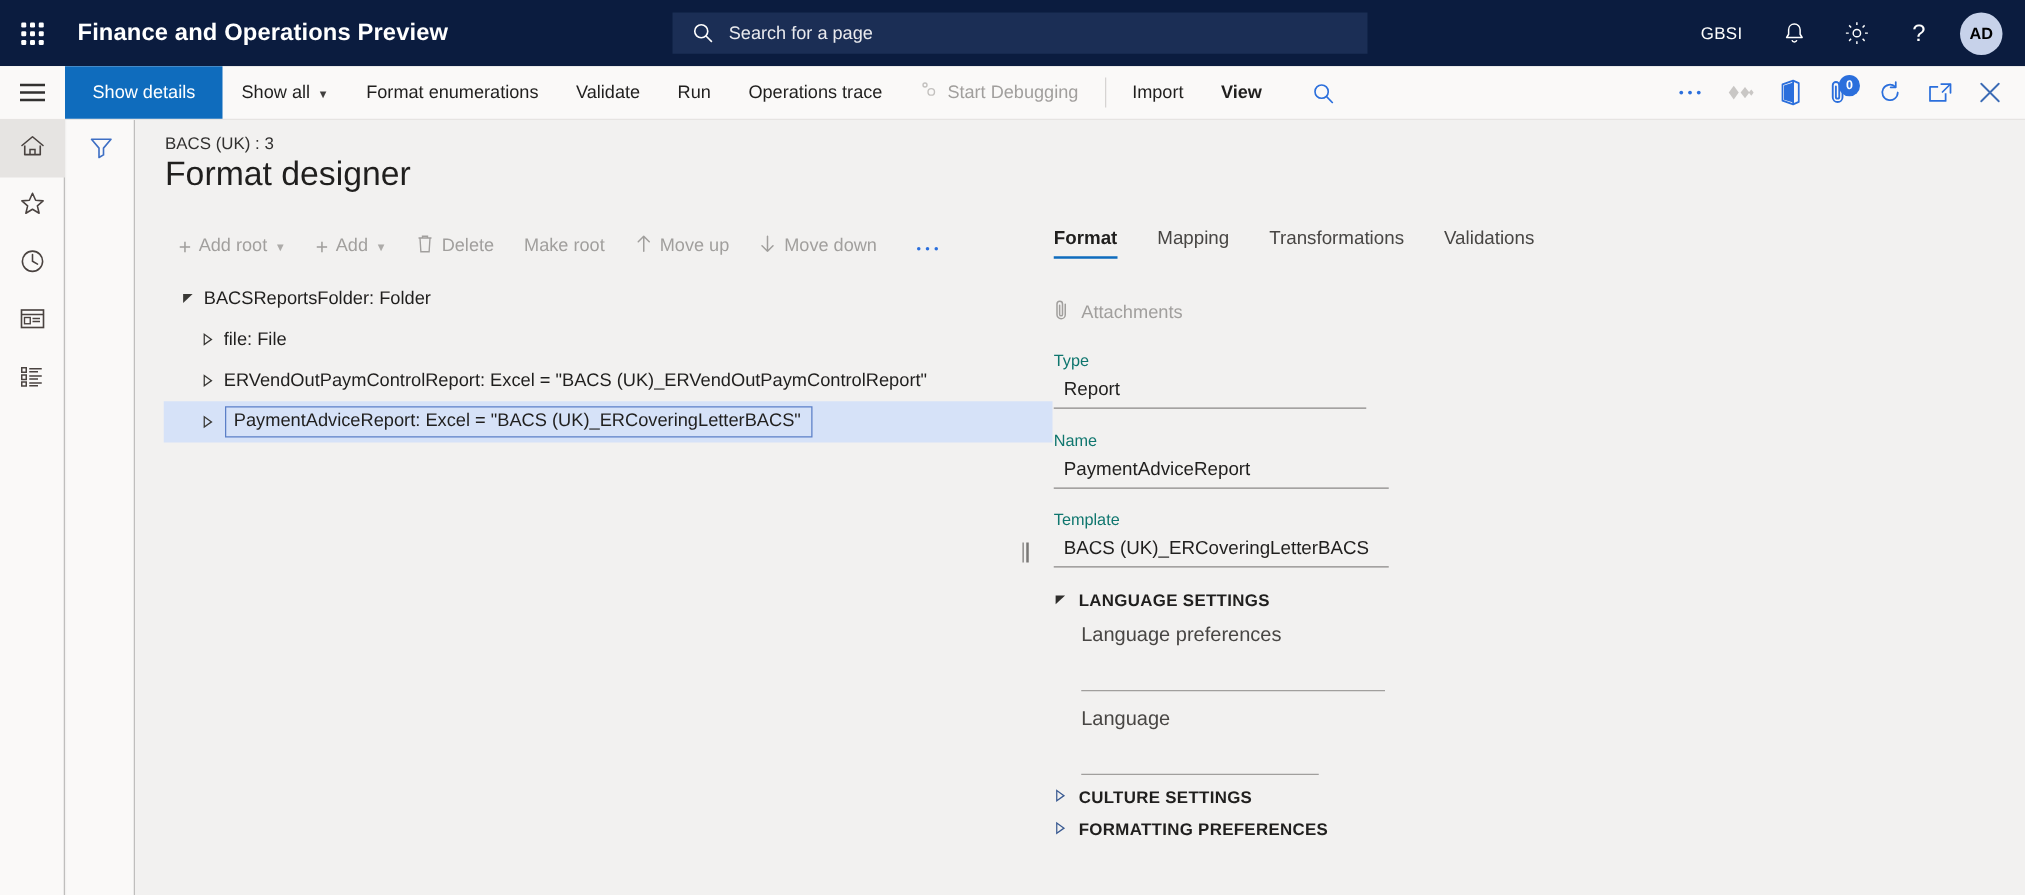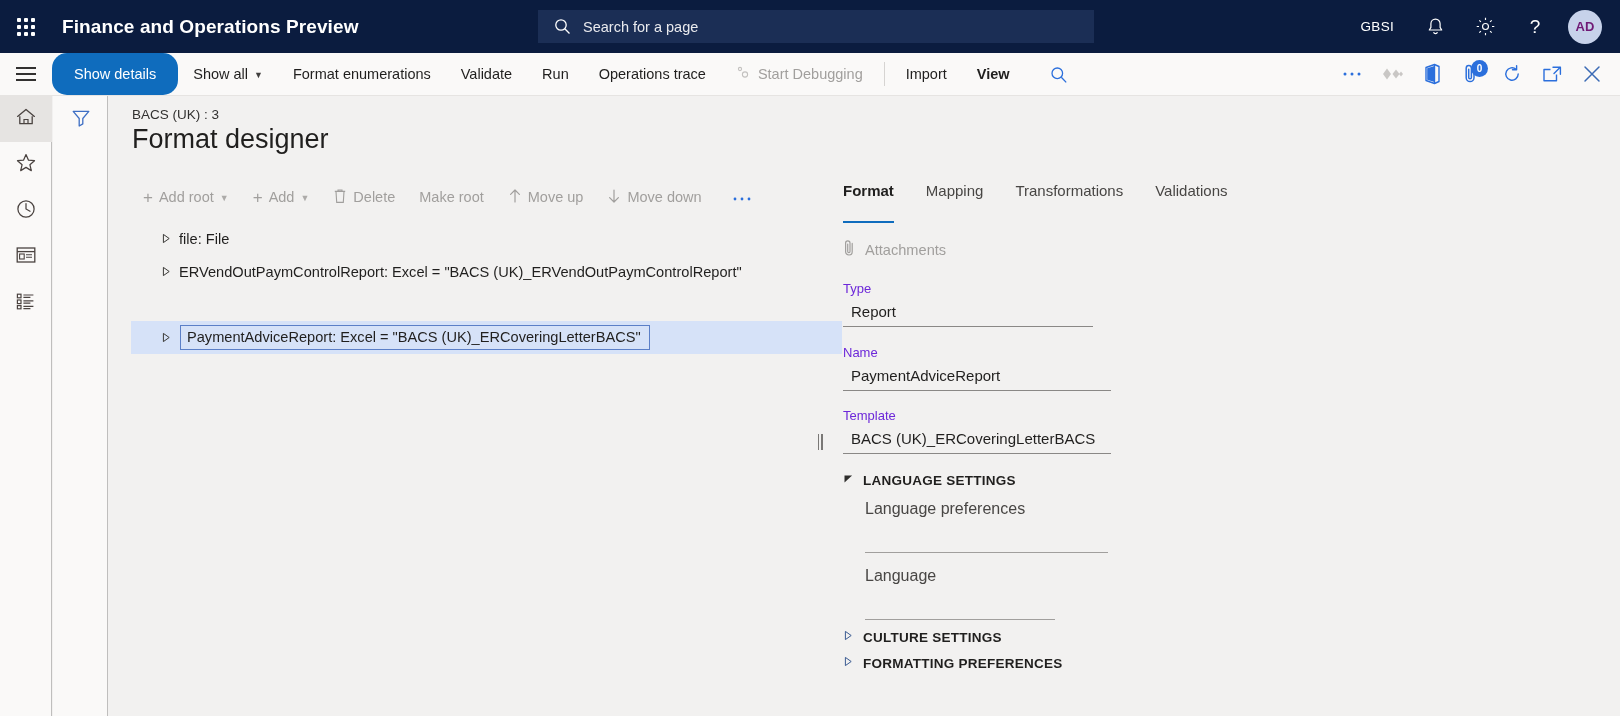--- a/index.html
+++ b/index.html
@@ -42,21 +42,21 @@
   .search-box .ph { color: #e9eaee; font-size: 14.5px; }
   .top-right { position: absolute; right: 0; top: 0; height: 53px; display: flex; align-items: center; }
   .top-right .tr-item {
     height: 53px; display: flex; align-items: center; justify-content: center;
     color: #ffffff; cursor: pointer;
   }
   .tr-company { font-size: 13.5px; padding: 0 16px; letter-spacing: .3px; }
   .tr-icon { width: 50px; }
   .avatar {
     width: 34px; height: 34px; border-radius: 50%;
-    background: #c7d2ea; color: #701a75;
+    background: #c7d2ea; color: #000000;
     font-size: 13px; font-weight: 600;
     display: flex; align-items: center; justify-content: center;
     margin: 0 18px 0 8px; cursor: pointer;
   }
 
   
   .cmdbar {
     position: absolute; left: 0; top: 53px; width: 1620px; height: 43px;
     background: #faf9f8;
     border-bottom: 1px solid #e6e4e2;
@@ -65,21 +65,21 @@
   .hamburger {
     width: 52px; display: flex; align-items: center; justify-content: center;
     cursor: pointer; background: #faf9f8;
   }
   .ham-lines { width: 20px; height: 14px; display: flex; flex-direction: column; justify-content: space-between; }
   .ham-lines i { display: block; height: 1.6px; background: #323130; width: 100%; }
   .cmd-left { display: flex; align-items: stretch; }
   .cmd-btn {
     display: flex; align-items: center; gap: 6px;
     padding: 0 15px; font-size: 14.5px; color: #201f1e;
-    cursor: pointer; white-space: nowrap; border-radius: 15px;
+    cursor: pointer; white-space: nowrap;
   }
   .cmd-btn.primary { background: #0f6cbd; color: #ffffff; font-weight: 400; padding: 0 22px; }
   .cmd-btn.bold { font-weight: bold; }
   .cmd-btn.disabled { color: #a19f9d; }
   .cmd-sep { width: 1px; background: #d6d4d2; margin: 9px 6px; }
   .chev { font-size: 9px; line-height: 1; opacity: .85; transform: translateY(1px); }
   .cmd-right { margin-left: auto; display: flex; align-items: center; padding-right: 8px; }
   .cmd-ico {
     width: 40px; height: 43px; display: flex; align-items: center; justify-content: center;
     cursor: pointer; position: relative;
@@ -153,40 +153,40 @@
   .splitter {
     position: absolute; left: 707px; top: 338px; width: 8px; height: 16px;
     display: flex; align-items: center; justify-content: center; gap: 2px; cursor: col-resize;
   }
   .splitter i { display: block; width: 1.5px; height: 16px; background: #7a7876; }
 
   
   .props { position: absolute; left: 726px; top: 0; width: 560px; height: 620px; }
   .tabs { position: absolute; left: 0; top: 86px; display: flex; gap: 0; }
   .tab {
-    font-size: 15px; color: #484644; padding: 0 16px 24px 16px; cursor: pointer; position: relative;
+    font-size: 15px; color: #484644; padding: 0 16px 8px 16px; cursor: pointer; position: relative;
   }
   .tab:first-child { padding-left: 8px; }
   .tab.active { color: #201f1e; font-weight: bold; }
   .tab.active::after {
     content: ""; position: absolute; left: 8px; right: 16px; bottom: 0;
     height: 2.5px; background: #0f6cbd;
   }
   .attach {
     position: absolute; left: 8px; top: 143px; display: flex; align-items: center; gap: 8px;
     color: #a19f9d; font-size: 14.6px; cursor: pointer;
   }
   .field { position: absolute; left: 8px; width: 250px; }
-  .field .lbl { font-size: 13px; color: #6d28d9; margin-bottom: 4px; }
+  .field .lbl { font-size: 13px; color: #0f766e; margin-bottom: 4px; }
   .field .val {
     font-size: 15px; color: #201f1e; padding: 3px 0 6px 8px;
     border-bottom: 1px solid #8a8886; min-height: 26px;
   }
   .group-head {
-    position: absolute; left: 8px; display: flex; gap: 9px;
+    position: absolute; left: 8px; display: flex; align-items: center; gap: 9px;
     font-size: 13.5px; font-weight: bold; color: #201f1e; letter-spacing: .25px; cursor: pointer;
   }
   .group-head .gw { font-size: 10px; color: #3b5b92; }
   .sub-field { position: absolute; left: 30px; width: 243px; }
   .sub-field .slbl { font-size: 16px; color: #484644; }
   .sub-field .sline { border-bottom: 1px solid #a19f9d; height: 1px; }
 </style>
 </head>
 <body>
 
@@ -452,20 +452,28 @@
         <svg width="20" height="6" viewBox="0 0 20 6">
             <circle cx="3" cy="3" r="1.4" fill="#2b6fdc"></circle>
             <circle cx="10" cy="3" r="1.4" fill="#2b6fdc"></circle>
             <circle cx="17" cy="3" r="1.4" fill="#2b6fdc"></circle>
           </svg>
       </span>
     </div>
   </div>
 
   <div class="tree">
+    <div class="tnode" style="padding-left:6px">
+      <span class="tw">
+        <svg width="11" height="11" viewBox="0 0 11 11">
+            <path d="M1.5 2.2h7.6L1.5 9.4z" fill="#3a3936"></path>
+          </svg>
+      </span>
+      <span>BACSReportsFolder: Folder</span>
+    </div>
 
     <div class="tnode" style="padding-left:22px">
       <span class="tw">
         <svg width="11" height="11" viewBox="0 0 11 11">
             <path d="M2.4 1.4 8.2 5.5 2.4 9.6z" fill="none" stroke="#3a3936" stroke-width="1"></path>
           </svg>
       </span>
       <span>file: File</span>
     </div>
 

